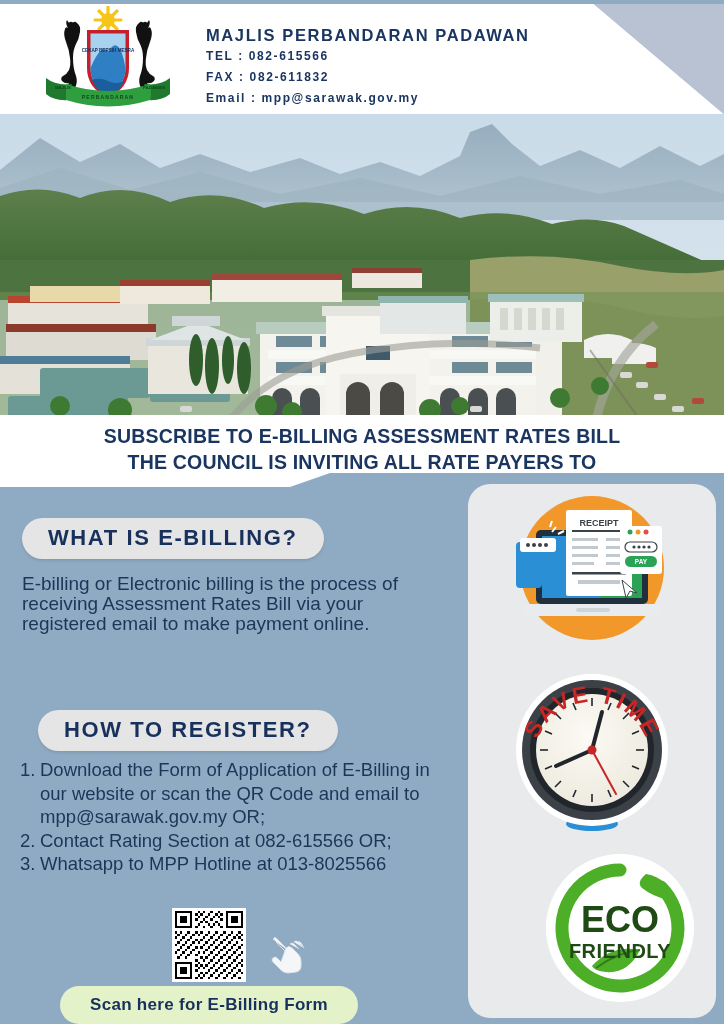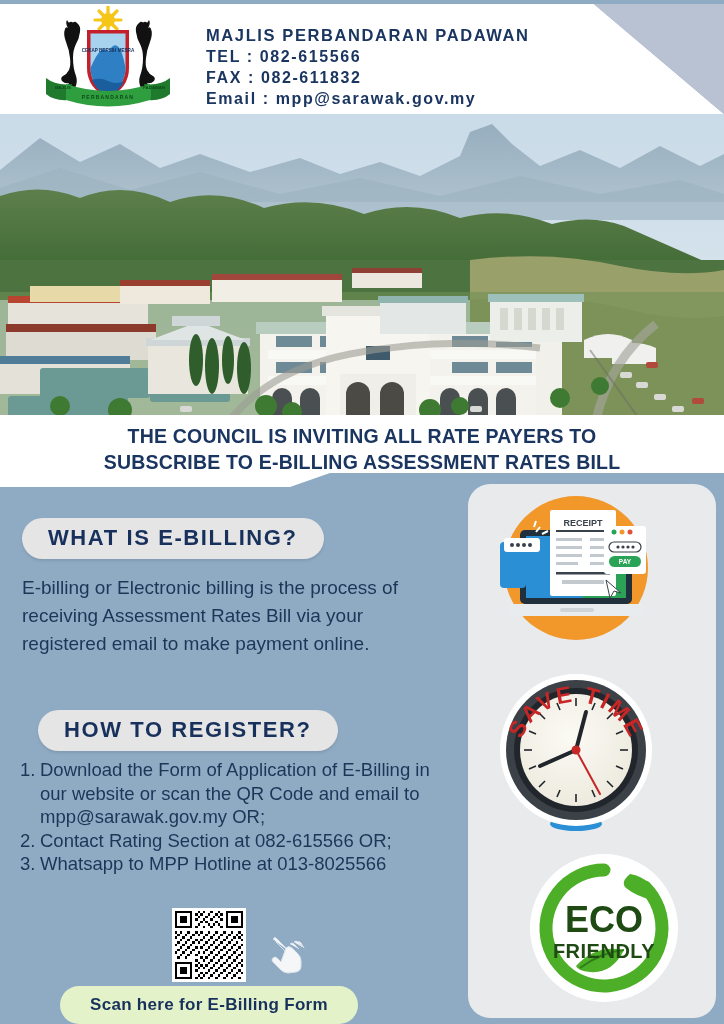--- a/index.html
+++ b/index.html
@@ -18,21 +18,21 @@
   .header-corner {
     position:absolute; right:0; top:0; width:130px; height:110px;
     background:linear-gradient(to bottom left, #b9c2d2 50%, transparent 50.4%);
   }
   .logo { position:absolute; left:32px; top:2px; width:152px; height:106px; }
   .header-text {
     position:absolute; left:206px; top:20px;
     color:#1a3560; font-weight:bold; letter-spacing:1.6px;
   }
   .header-text .org { font-size:16.5px; line-height:22px; }
-  .header-text .line { font-size:16px; line-height:21px; }
+  .header-text .line { font-size:12px; line-height:21px; }
 
   
   .hero {
     position:absolute; left:0; top:110px; width:724px; height:310px;
     overflow:hidden; z-index:2;
   }
   .hero svg { display:block; width:724px; height:310px; }
 
   
   .banner {
@@ -60,21 +60,21 @@
     display:inline-block; background:#e5e5e5;
     border-radius:40px; padding:7px 26px 8px 26px;
     color:#17305c; font-weight:bold; letter-spacing:1.6px;
     box-shadow:0 2px 3px rgba(0,0,0,0.10);
   }
   .pill-what { position:absolute; left:22px; top:518px; font-size:22px; z-index:6; }
   .pill-how  { position:absolute; left:38px; top:710px; font-size:22px; z-index:6; }
 
   .para {
     position:absolute; left:22px; top:574px; width:420px;
-    color:#1d3557; font-size:19px; line-height:28px; z-index:6;
+    color:#1d3557; font-size:19px; line-height:20px; z-index:6;
   }
 
   .steps {
     position:absolute; left:20px; top:758px; width:430px;
     color:#1d3557; font-size:18.5px; line-height:23.5px; z-index:6;
   }
   .step { display:flex; align-items:flex-start; }
   .step-num { width:20px; flex:0 0 20px; }
   .step-txt { flex:1; }
 
@@ -88,21 +88,21 @@
     padding:9px 30px; color:#17305c;
     font-size:17px; font-weight:bold; letter-spacing:0.3px;
     z-index:7;
   }
 
   
   .right-panel {
     position:absolute; left:468px; top:484px; width:248px; height:534px;
     background:#e8eaec; border-radius:22px; z-index:6; overflow:hidden;
   }
-  .icon-card { position:absolute; left:0; width:216px; height:178px; }
+  .icon-card { position:absolute; left:16px; width:216px; height:178px; }
   .icon-card.one   { top:0; }
   .icon-card.two   { top:178px; }
   .icon-card.three { top:356px;margin-left:28px; }
   .icon-card svg { display:block; margin:0 auto; }
 </style>
 </head>
 <body>
 
 <div class="poster">
 
@@ -309,22 +309,22 @@
         <rect x="692" y="288" width="12" height="6" rx="2"></rect>
       </g>
 
       <path d="M590 240 L640 310" stroke="#6d6d64" stroke-width="2" opacity="0.5"></path>
     </svg>
   </div>
 
   <div class="banner">
     <div class="banner-bg"></div>
     <div class="banner-text">
+      <div>SUBSCRIBE TO E-BILLING ASSESSMENT RATES BILL</div>
       <div>THE COUNCIL IS INVITING ALL RATE PAYERS TO</div>
-      <div>SUBSCRIBE TO E-BILLING ASSESSMENT RATES BILL</div>
     </div>
   </div>
 
   <div class="body-area"></div>
 
   <div class="pill pill-what">WHAT IS E-BILLING?</div>
   <div class="para">E-billing or Electronic billing is the process of receiving Assessment Rates Bill via your registered email to make payment online.</div>
 
   <div class="pill pill-how">HOW TO REGISTER?</div>
 

